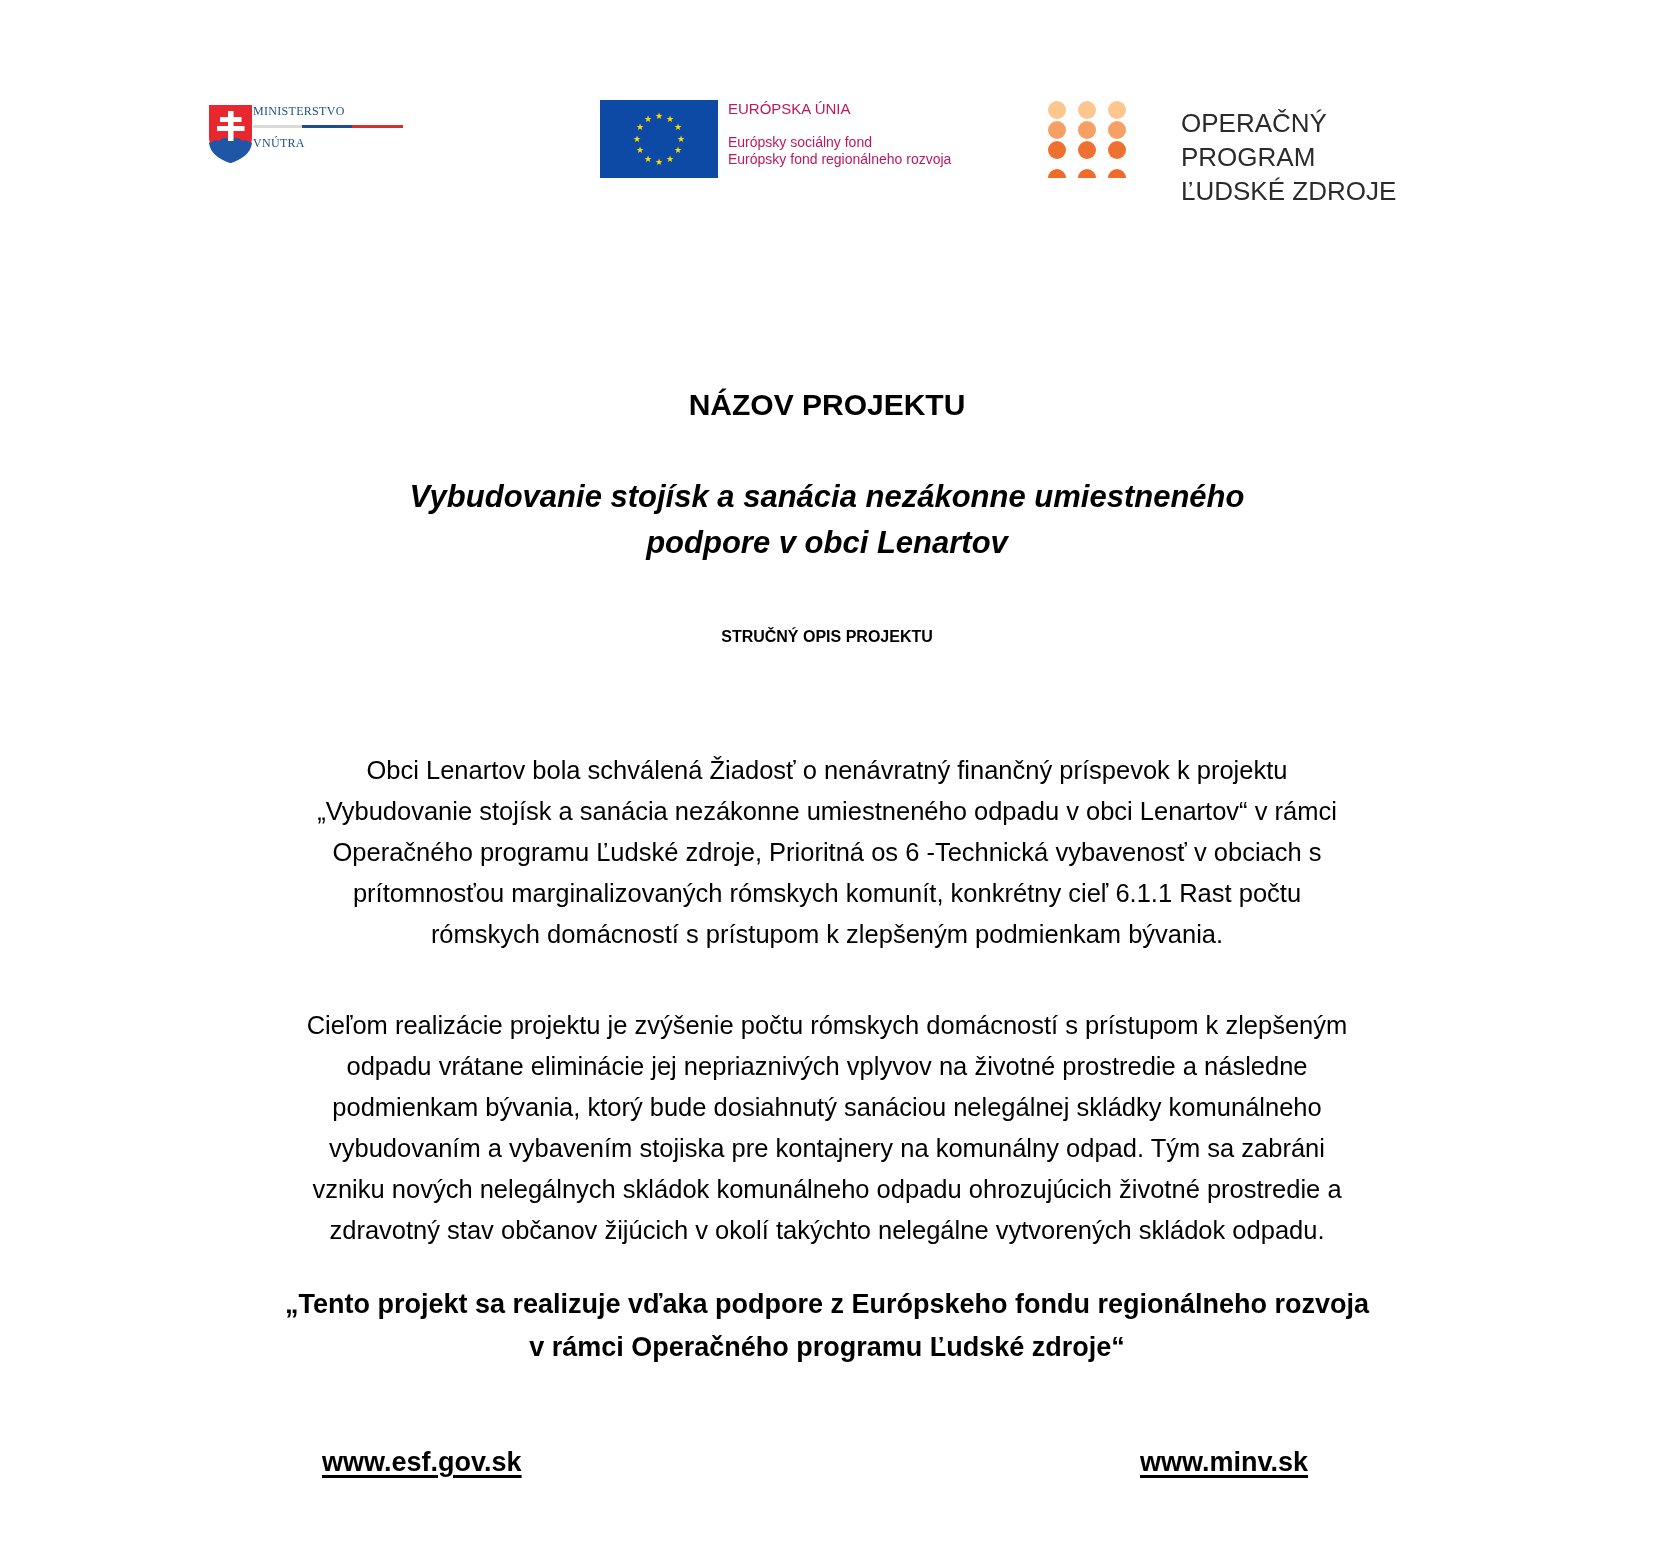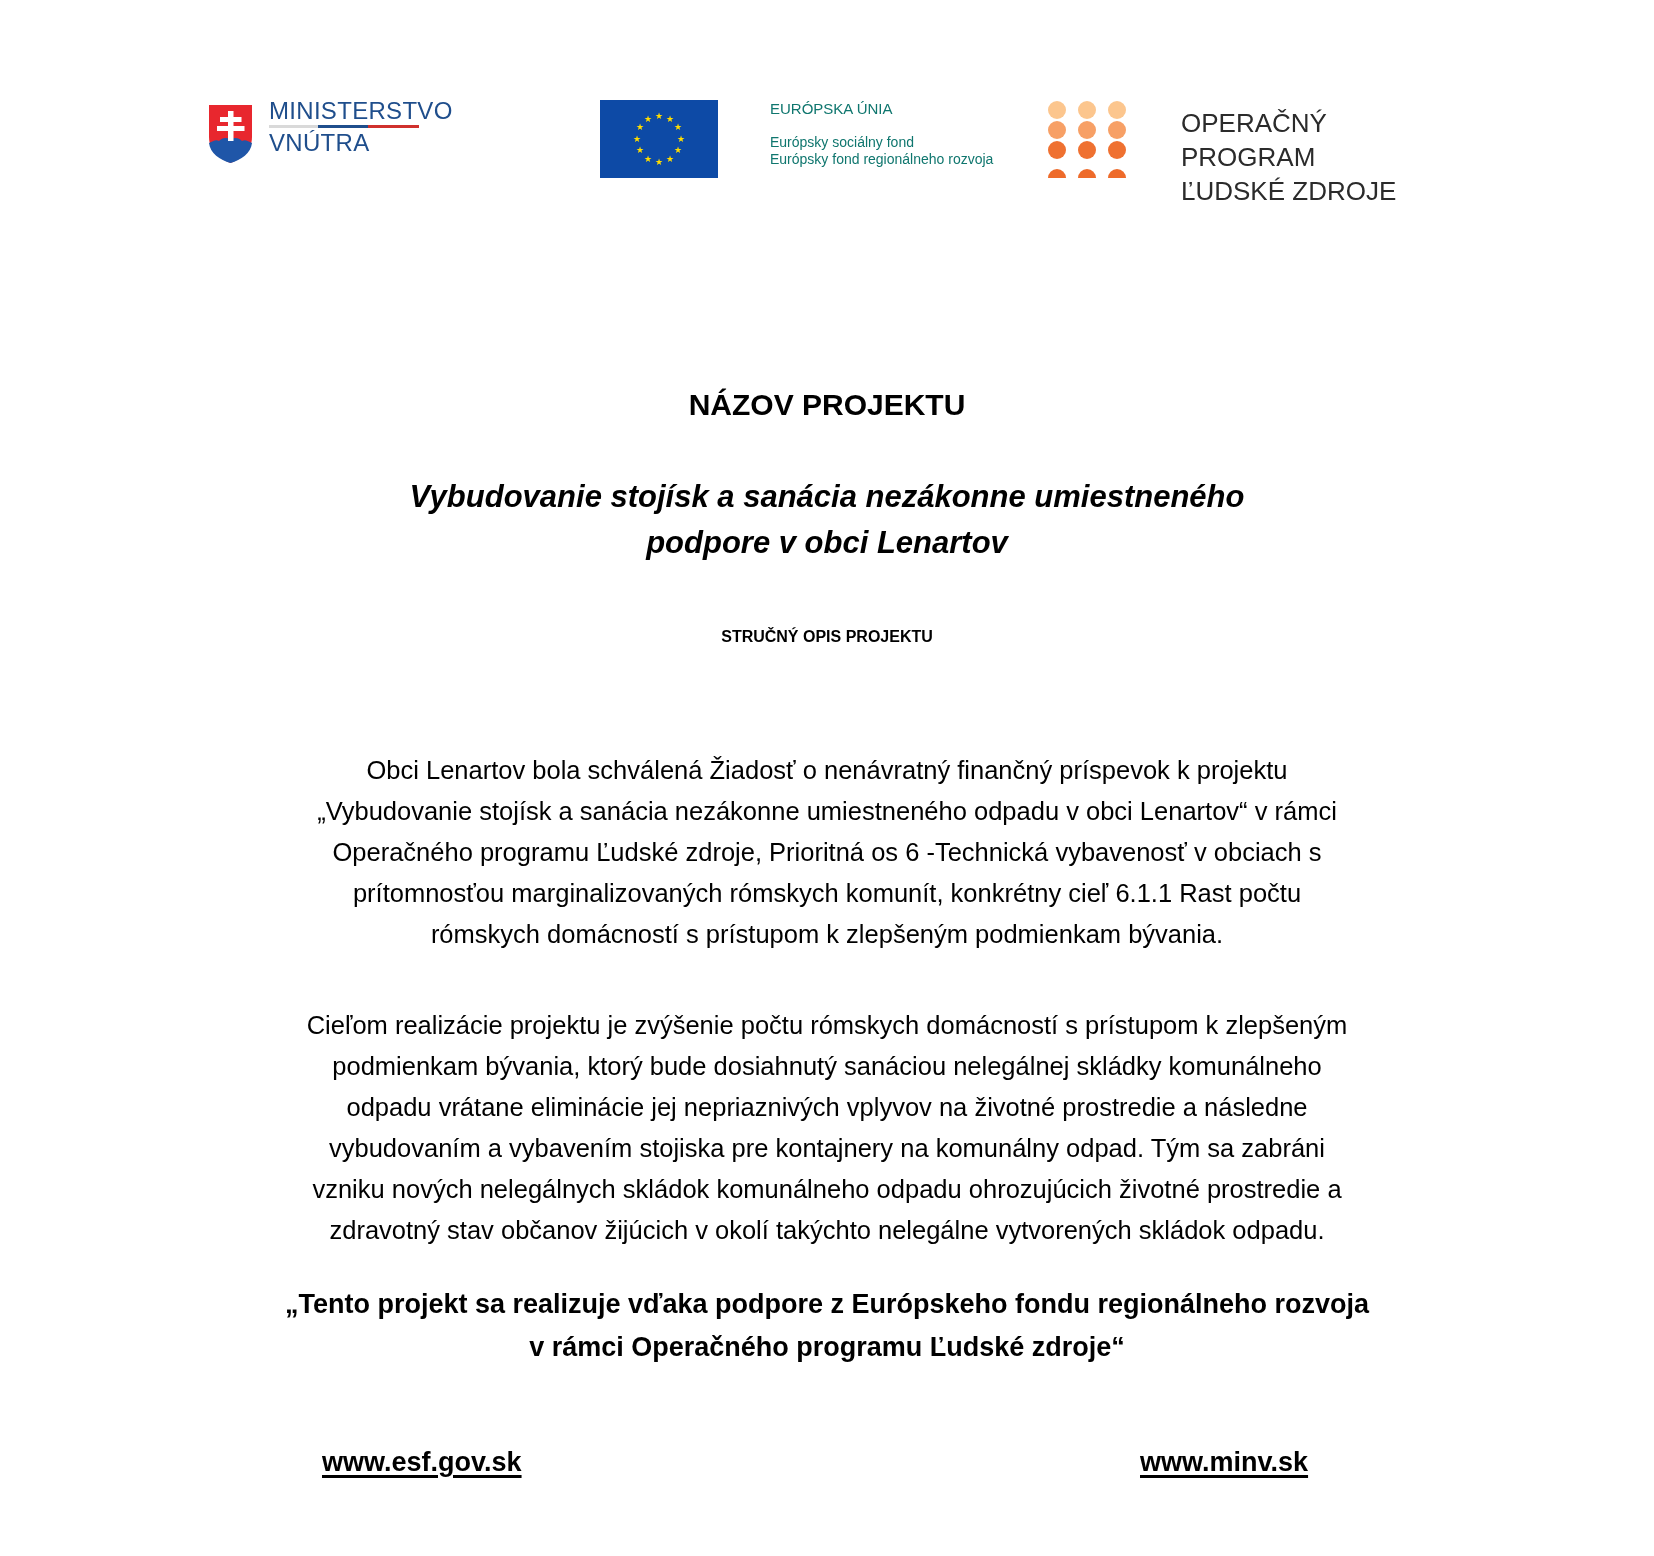--- a/index.html
+++ b/index.html
@@ -3,29 +3,29 @@
 <meta charset="utf-8">
 <style>
   * { box-sizing: border-box; margin: 0; padding: 0; }
   html, body { width: 1654px; height: 1556px; background: #ffffff; overflow: hidden; }
   body { position: relative; font-family: "Liberation Sans", "DejaVu Sans", sans-serif; color: #000; }
 
   
   .logo { position: absolute; }
   .logo-minv { left: 207px; top: 100px; width: 310px; height: 80px; }
   .shield { position: absolute; left: 0; top: 3px; width: 47px; height: 62px; }
-  .minv-text { position: absolute; left: 62px; top: 0; color: #1f4e8c; font-size: 24px; line-height: 22px; letter-spacing: 0.3px; }
+  .minv-text { position: absolute; left: 46px; top: 0; color: #1f4e8c; font-size: 12px; line-height: 22px; letter-spacing: 0.3px; font-family: Liberation Serif, serif; }
   .minv-text .l1 { display: block; }
   .minv-rule { display: block; height: 3px; width: 150px; margin: 3px 0 4px 0;
     background: linear-gradient(to right, #d9d9d9 0 33%, #1f4e8c 33% 66%, #d0312d 66% 100%); }
   .minv-text .l2, .minv-text .l3 { display: block; }
 
   .logo-eu { left: 600px; top: 100px; width: 400px; height: 80px; }
   .eu-flag { position: absolute; left: 0; top: 0; width: 118px; height: 78px; background: #0d4aa6; }
-  .eu-text { position: absolute; left: 128px; top: 0; font-size: 14px; color: #0f766e; line-height: 17px; margin-left: 42px; }
+  .eu-text { position: absolute; left: 128px; top: 0; font-size: 14px; color: #be185d; line-height: 17px; }
   .eu-text .t1 { display: block; font-size: 15px; margin-bottom: 17px; }
   .eu-text .t2, .eu-text .t3 { display: block; }
 
   .logo-op { left: 1045px; top: 100px; width: 400px; height: 80px; }
   .dots { position: absolute; left: 0; top: 0; width: 84px; height: 78px; }
   .op-text { position: absolute; left: 136px; top: 6px; font-size: 26px; line-height: 34px; color: #2b2b2b; }
   .op-text span { display: block; }
 
   
   .centered { position: absolute; left: 0; width: 1654px; text-align: center; }
@@ -130,22 +130,22 @@
 <div class="body-para para1">
   <span>Obci Lenartov bola schválená Žiadosť o nenávratný finančný príspevok k projektu</span>
   <span>„Vybudovanie stojísk a sanácia nezákonne umiestneného odpadu v obci Lenartov“ v rámci</span>
   <span>Operačného programu Ľudské zdroje, Prioritná os 6 -Technická vybavenosť v obciach s</span>
   <span>prítomnosťou marginalizovaných rómskych komunít, konkrétny cieľ 6.1.1 Rast počtu</span>
   <span>rómskych domácností s prístupom k zlepšeným podmienkam bývania.</span>
 </div>
 
 <div class="body-para para2">
   <span>Cieľom realizácie projektu je zvýšenie počtu rómskych domácností s prístupom k zlepšeným</span>
+  <span>odpadu vrátane eliminácie jej nepriaznivých vplyvov na životné prostredie a následne</span>
   <span>podmienkam bývania, ktorý bude dosiahnutý sanáciou nelegálnej skládky komunálneho</span>
-  <span>odpadu vrátane eliminácie jej nepriaznivých vplyvov na životné prostredie a následne</span>
   <span>vybudovaním a vybavením stojiska pre kontajnery na komunálny odpad. Tým sa zabráni</span>
   <span>vzniku nových nelegálnych skládok komunálneho odpadu ohrozujúcich životné prostredie a</span>
   <span>zdravotný stav občanov žijúcich v okolí takýchto nelegálne vytvorených skládok odpadu.</span>
 </div>
 
 <div class="centered quote">
   <span>„Tento projekt sa realizuje vďaka podpore z Európskeho fondu regionálneho rozvoja</span>
   <span>v rámci Operačného programu Ľudské zdroje“</span>
 </div>
 

